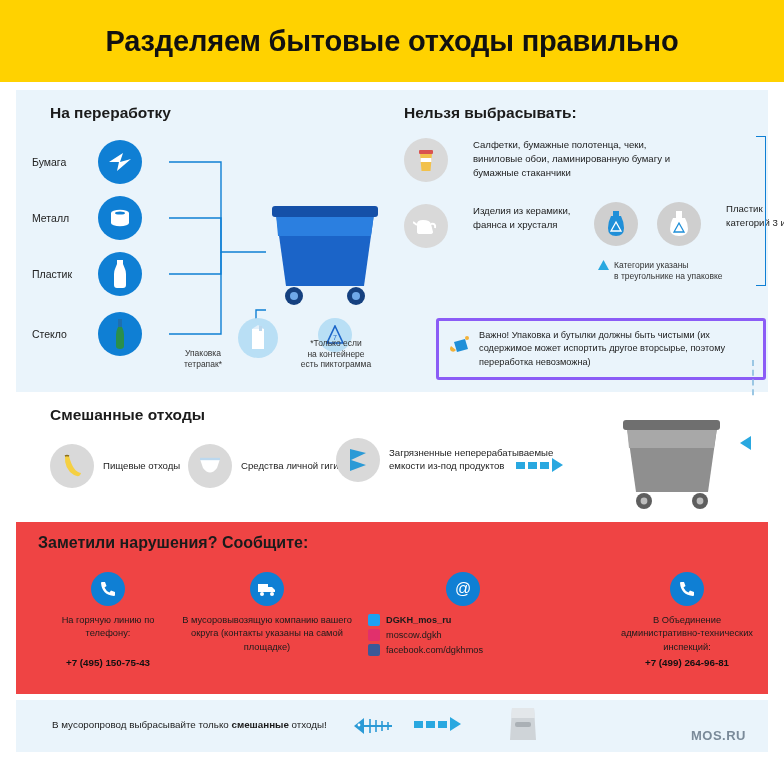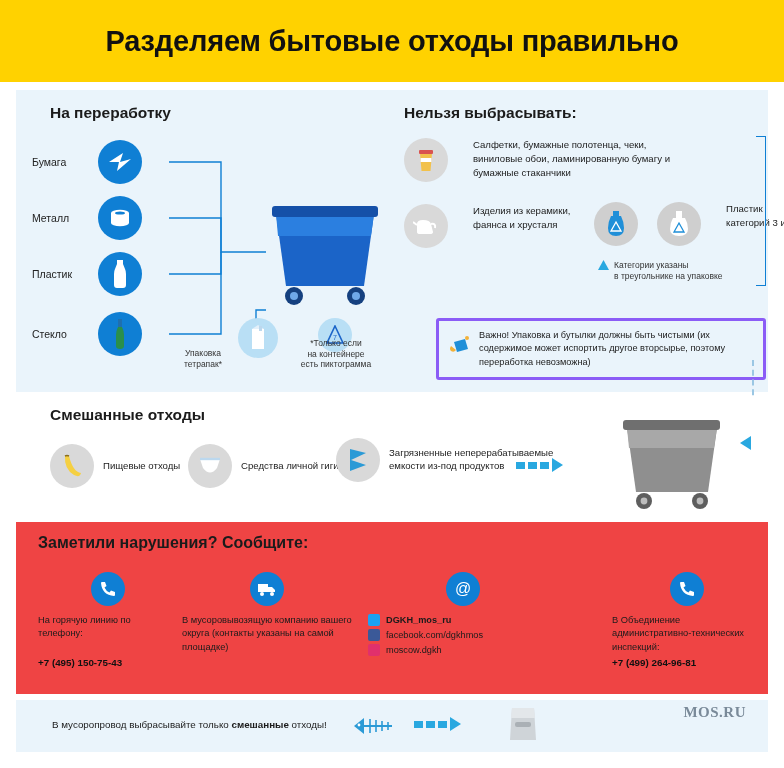--- a/index.html
+++ b/index.html
@@ -65,39 +65,39 @@
     background: #ffffff; border: 0;
   }
   .mix-item { position: absolute; display: flex; align-items: center; gap: 9px; }
   .mix-item .txt { font-size: 9.6px; color: #1b1b1b; line-height: 1.35; }
 
   
   .panel-bot {
     position: absolute; left: 16px; top: 522px; width: 752px; height: 172px;
     background: #ef4444;
   }
-  .rep-col { position: absolute; text-align: left; }
+  .rep-col { position: absolute; text-align: center; }
   .rep-col .txt { font-size: 9.3px; color: #1b1b1b; line-height: 1.45; }
   .rep-col .phone { font-size: 9.8px; font-weight: bold; color: #111; }
   .rep-ic {
     width: 34px; height: 34px; border-radius: 50%; background: #0f7fd4;
     display: flex; align-items: center; justify-content: center;
     margin: 0 auto 8px auto; color: #fff; font-size: 16px;
   }
   .social { font-size: 9.2px; color: #1b1b1b; display:flex; align-items:center; gap:6px; margin-top:3px;}
   .sq { width: 12px; height: 12px; border-radius: 2px; background:#1da1f2; flex:0 0 auto;}
 
   
   .panel-foot {
     position: absolute; left: 16px; top: 700px; width: 752px; height: 52px;
     background: #eaf4fb;
   }
   .foot-txt { position: absolute; left: 36px; top: 19px; font-size: 9.8px; color: #1b1b1b; }
   .foot-txt b { font-weight: bold; }
-  .mosru { position: absolute; right: 22px; top: 4px; font-size: 15px; font-weight: bold; color: #7a8a99; letter-spacing: .5px; font-family: Liberation Serif, serif;}
+  .mosru { position: absolute; right: 22px; top: 28px; font-size: 13px; font-weight: bold; color: #7a8a99; letter-spacing: .5px;}
 
   
   .dotarrow { position: absolute; display: flex; align-items: center; gap: 3px; }
   .dotarrow i { display:block; width: 9px; height: 7px; background: #29a8e0; }
   .tri-right {
     width: 0; height: 0; border-top: 7px solid transparent; border-bottom: 7px solid transparent;
     border-left: 11px solid #29a8e0;
   }
   .tri-left {
     width: 0; height: 0; border-top: 7px solid transparent; border-bottom: 7px solid transparent;
@@ -356,26 +356,26 @@
       <div class="txt">В мусоровывозящую компанию вашего округа (контакты указаны на самой площадке)</div>
     </div>
 
     <div class="rep-col" style="left:352px;top:50px;width:240px;text-align:left;">
       <div class="rep-ic" style="margin:0 auto 8px 78px;">@</div>
       <div class="social" style="margin-top:6px;">
         <span class="sq" style="background:#1da1f2;"></span>
         <span style="font-weight:bold;">DGKH_mos_ru</span>
       </div>
       <div class="social">
+        <span class="sq" style="background:#e1306c;"></span>
+        <span>moscow.dgkh</span>
+      </div>
+      <div class="social">
         <span class="sq" style="background:#3b5998;"></span>
         <span>facebook.com/dgkhmos</span>
-      </div>
-      <div class="social">
-        <span class="sq" style="background:#e1306c;"></span>
-        <span>moscow.dgkh</span>
       </div>
     </div>
 
     <div class="rep-col" style="left:596px;top:50px;width:150px;">
       <div class="rep-ic">
         <svg width="18" height="18" viewBox="0 0 18 18">
             <path d="M3 2 L6 2 L7.5 6 L5.5 7.5 Q7 11 10.5 12.5 L12 10.5 L16 12 V15 Q16 16 15 16 Q3 15 2 3 Q2 2 3 2 Z" fill="#fff"></path>
           </svg>
       </div>
       <div class="txt">В Объединение административно-технических инспекций:</div>

